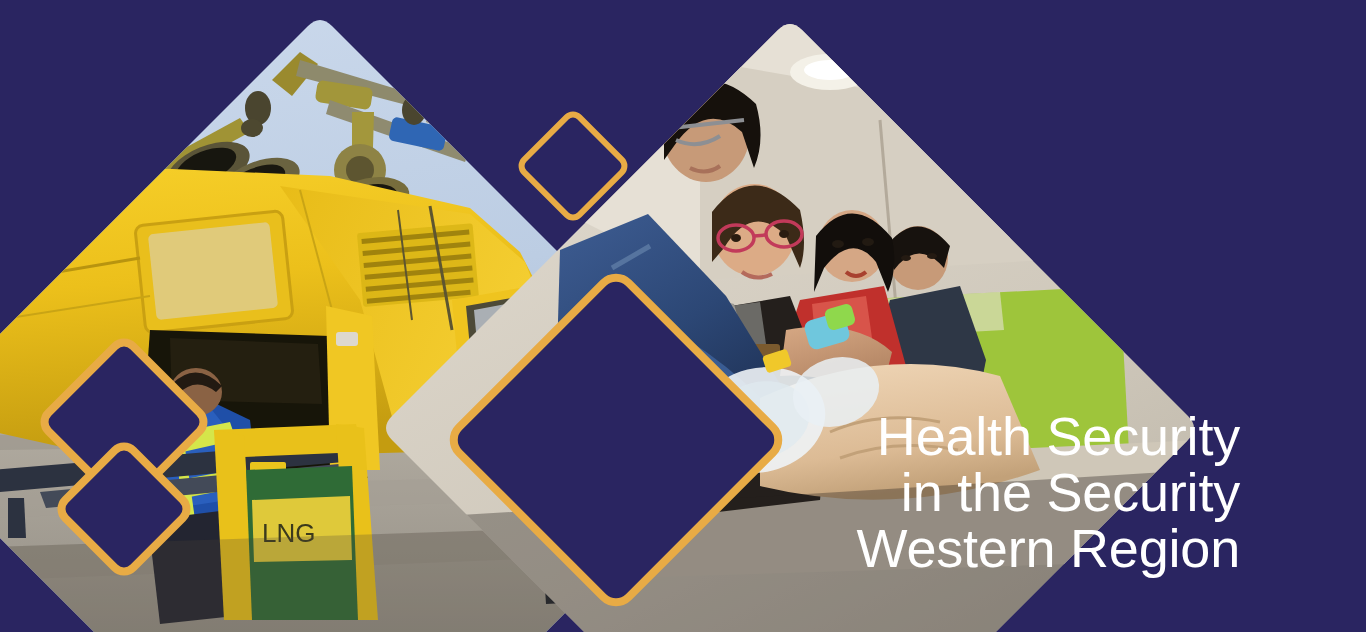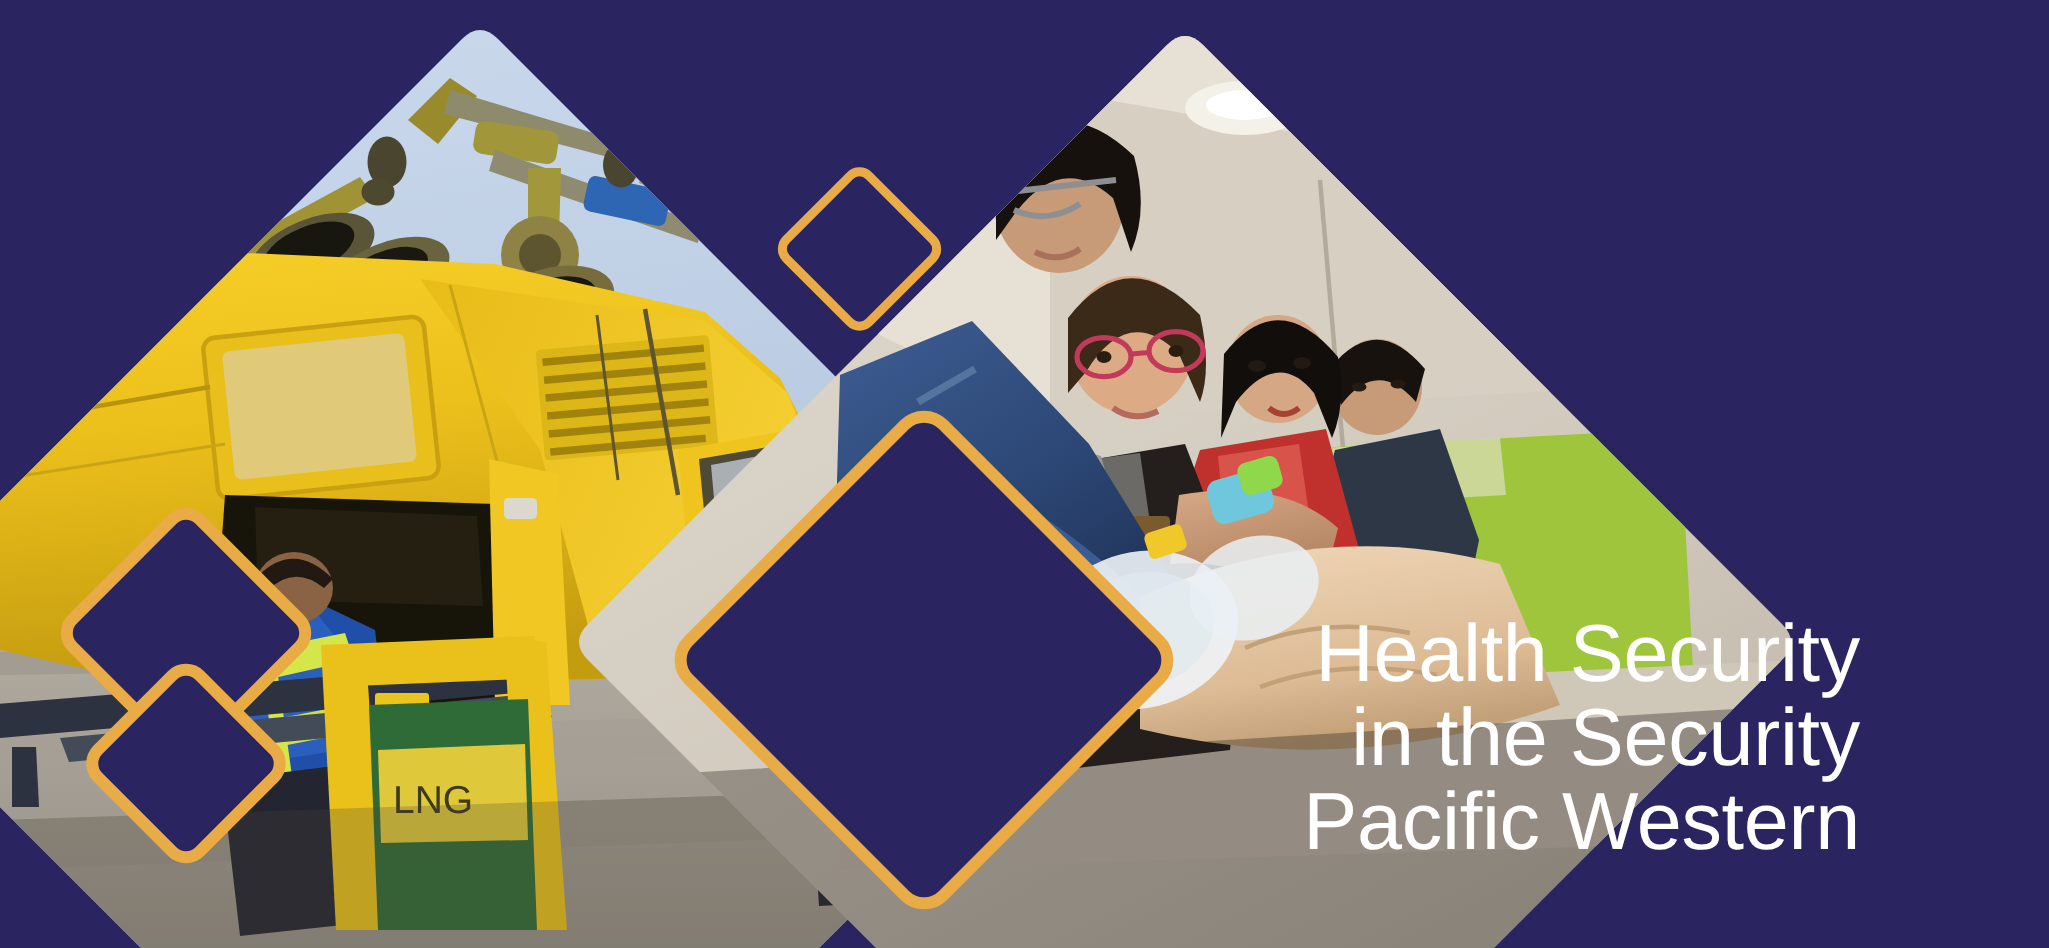--- a/index.html
+++ b/index.html
@@ -362,16 +362,16 @@
 
       <rect x="76" y="461" width="96" height="96" rx="13" ry="13" stroke-width="8" fill="#2a2561" transform="rotate(45 124 509)"></rect>
 
       <rect x="496" y="320" width="240" height="240" rx="18" ry="18" stroke-width="8" fill="#2a2561" transform="rotate(45 616 440)"></rect>
     </g>
   </svg>
 
   <div id="title-block">
     <span class="tline">Health Security</span>
     <span class="tline">in the Security</span>
-    <span class="tline">Pacific Western</span>
+    <span class="tline">Western Region</span>
   </div>
 
 </div>
 
 </body></html>

